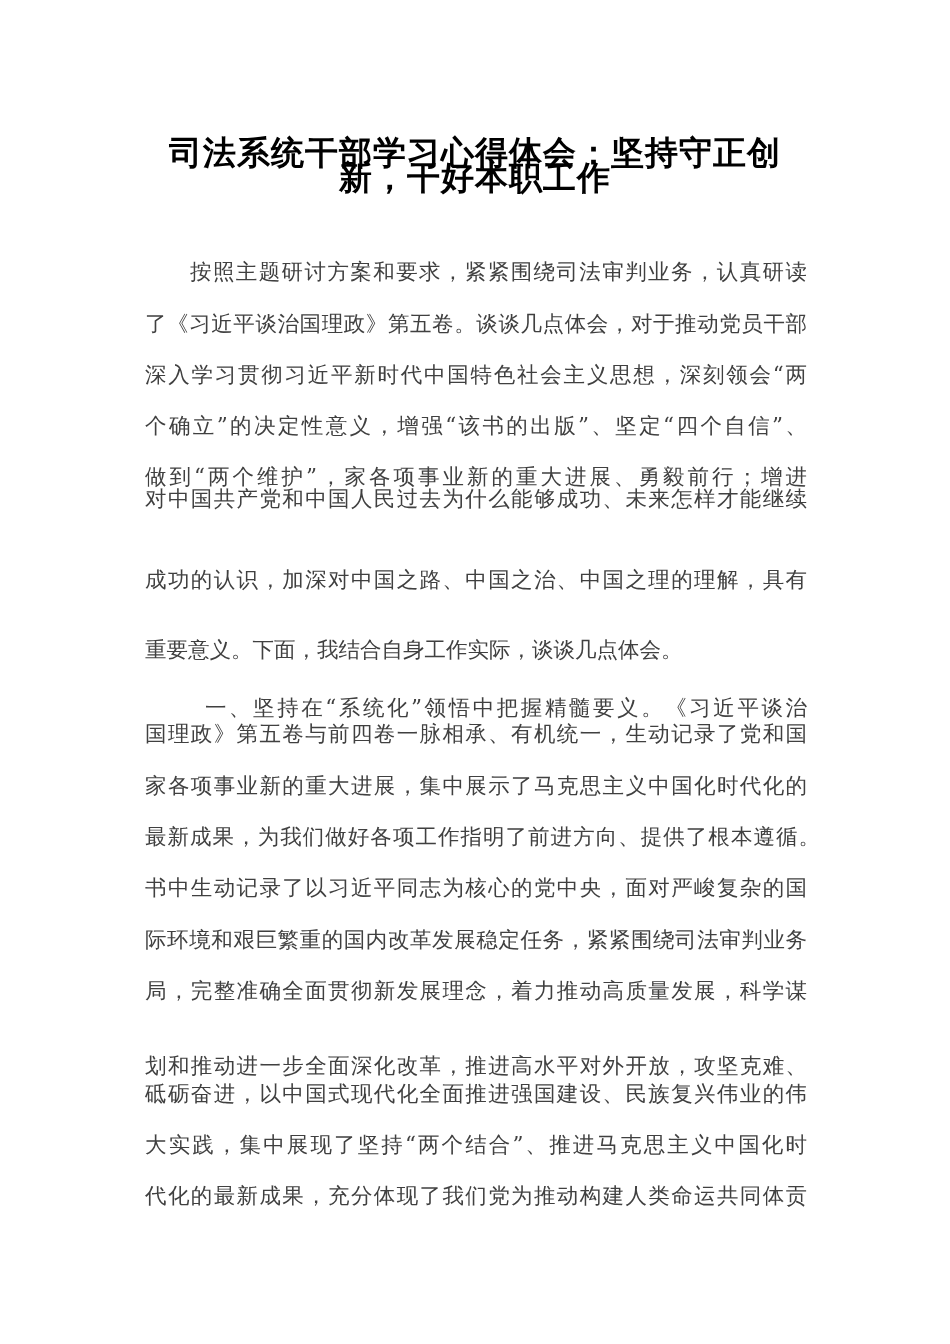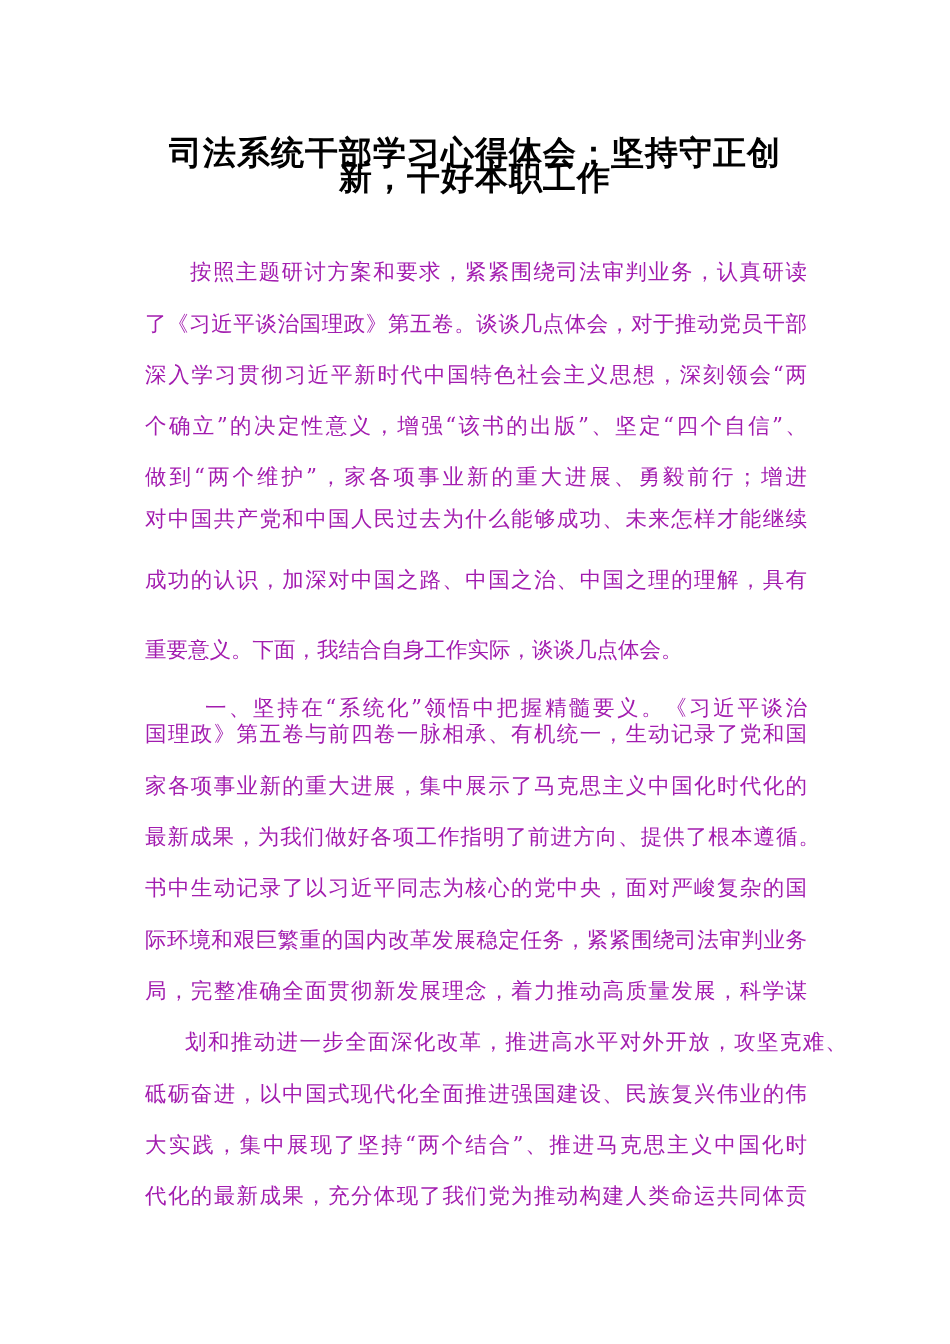--- a/index.html
+++ b/index.html
@@ -38,21 +38,21 @@
   .title-line-1 { top: 133px; }
   .title-line-2 { top: 158px; }
   .title-line-2 { top: 158px; }
   .body-line {
     position: absolute;
     left: 145px;
     width: 662px;
     font-size: 21.5px;
     line-height: 30px;
     white-space: nowrap;
-    color: #a21caf;
+    color: #404040;
     text-align: justify;
     text-align-last: justify;
     letter-spacing: 0px;
   }
   .body-line.last {
     text-align-last: left;
   }
   .body-line.indent {
     left: 190px;
     width: 617px;
@@ -72,32 +72,32 @@
 
   <div class="title title-line-1" style="top:133px;">司法系统干部学习心得体会：坚持守正创</div>
   <div class="title title-line-2" style="top:158px; top:158px;">新，干好本职工作</div>
 
   <div>
     <div class="body-line indent" style="top:257px;">按照主题研讨方案和要求，紧紧围绕司法审判业务，认真研读</div>
     <div class="body-line" style="top:309px;">了《习近平谈治国理政》第五卷。谈谈几点体会，对于推动党员干部</div>
     <div class="body-line" style="top:360px;">深入学习贯彻习近平新时代中国特色社会主义思想，深刻领会“两</div>
     <div class="body-line" style="top:411px;">个确立”的决定性意义，增强“该书的出版”、坚定“四个自信”、</div>
     <div class="body-line" style="top:462px;">做到“两个维护”，家各项事业新的重大进展、勇毅前行；增进</div>
-    <div class="body-line" style="top:504px;">对中国共产党和中国人民过去为什么能够成功、未来怎样才能继续</div>
+    <div class="body-line" style="top:484px;">对中国共产党和中国人民过去为什么能够成功、未来怎样才能继续</div>
     <div class="body-line" style="top:565px;">成功的认识，加深对中国之路、中国之治、中国之理的理解，具有</div>
     <div class="body-line last" style="top:635px;">重要意义。下面，我结合自身工作实际，谈谈几点体会。</div>
   </div>
 
   <div>
     <div class="body-line indent2" style="top:693px;">一、坚持在“系统化”领悟中把握精髓要义。《习近平谈治</div>
     <div class="body-line" style="top:719px;">国理政》第五卷与前四卷一脉相承、有机统一，生动记录了党和国</div>
     <div class="body-line" style="top:771px;">家各项事业新的重大进展，集中展示了马克思主义中国化时代化的</div>
     <div class="body-line wide" style="top:822px;">最新成果，为我们做好各项工作指明了前进方向、提供了根本遵循。</div>
     <div class="body-line" style="top:873px;">书中生动记录了以习近平同志为核心的党中央，面对严峻复杂的国</div>
     <div class="body-line" style="top:925px;">际环境和艰巨繁重的国内改革发展稳定任务，紧紧围绕司法审判业务</div>
     <div class="body-line" style="top:976px;">局，完整准确全面贯彻新发展理念，着力推动高质量发展，科学谋</div>
-    <div class="body-line" style="top:1027px;margin-left:40px;">划和推动进一步全面深化改革，推进高水平对外开放，攻坚克难、</div>
+    <div class="body-line" style="top:1051px;">划和推动进一步全面深化改革，推进高水平对外开放，攻坚克难、</div>
     <div class="body-line" style="top:1079px;">砥砺奋进，以中国式现代化全面推进强国建设、民族复兴伟业的伟</div>
     <div class="body-line" style="top:1130px;">大实践，集中展现了坚持“两个结合”、推进马克思主义中国化时</div>
     <div class="body-line" style="top:1181px;">代化的最新成果，充分体现了我们党为推动构建人类命运共同体贡</div>
   </div>
 
 </div>
 
 </body></html>

